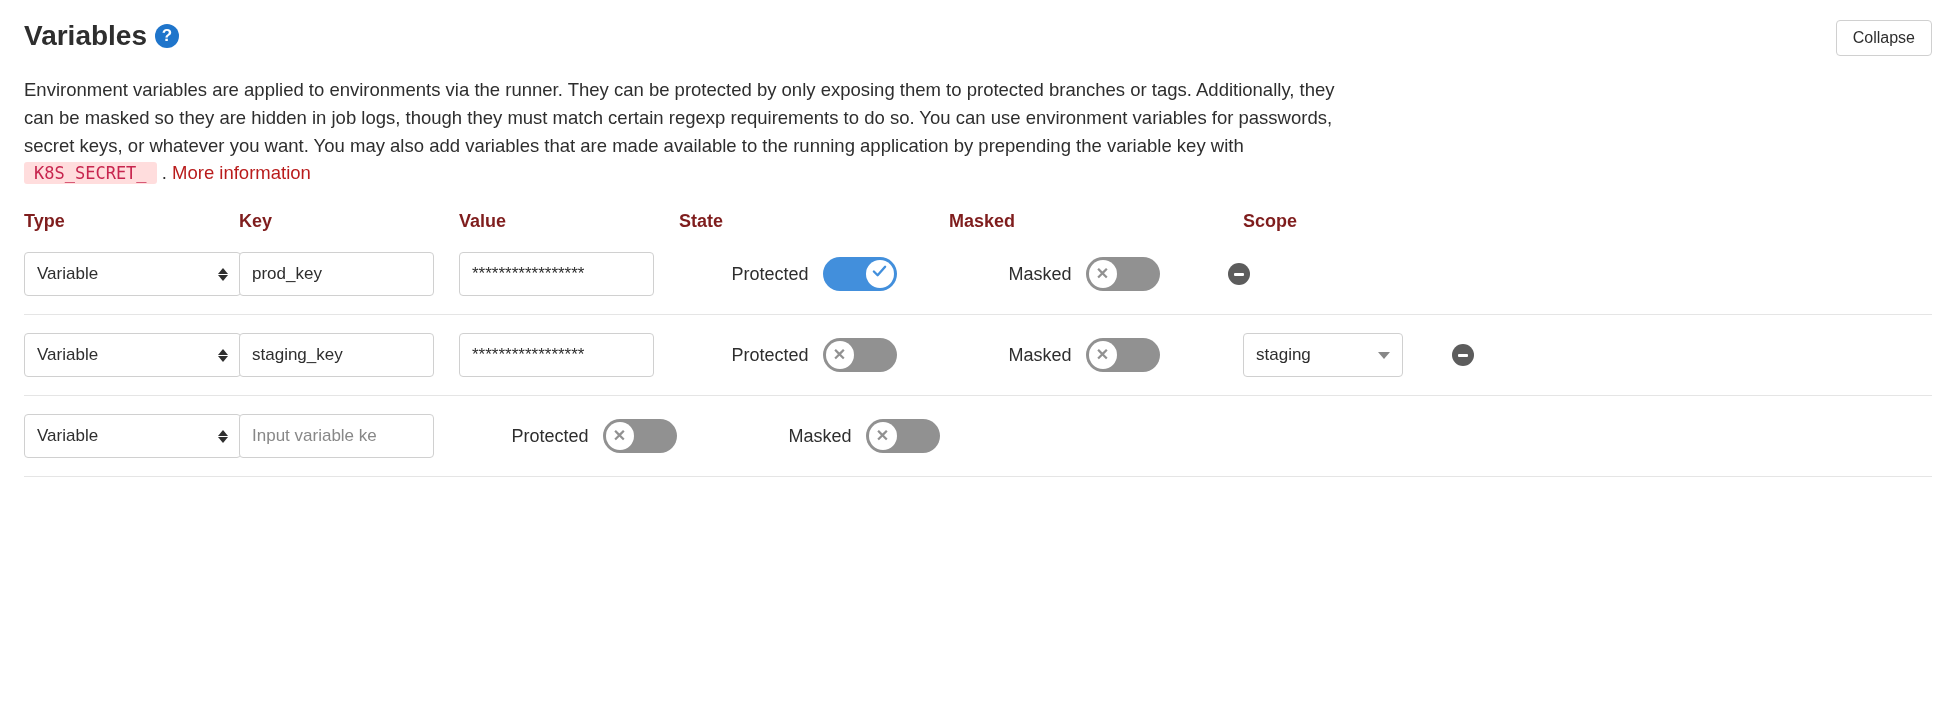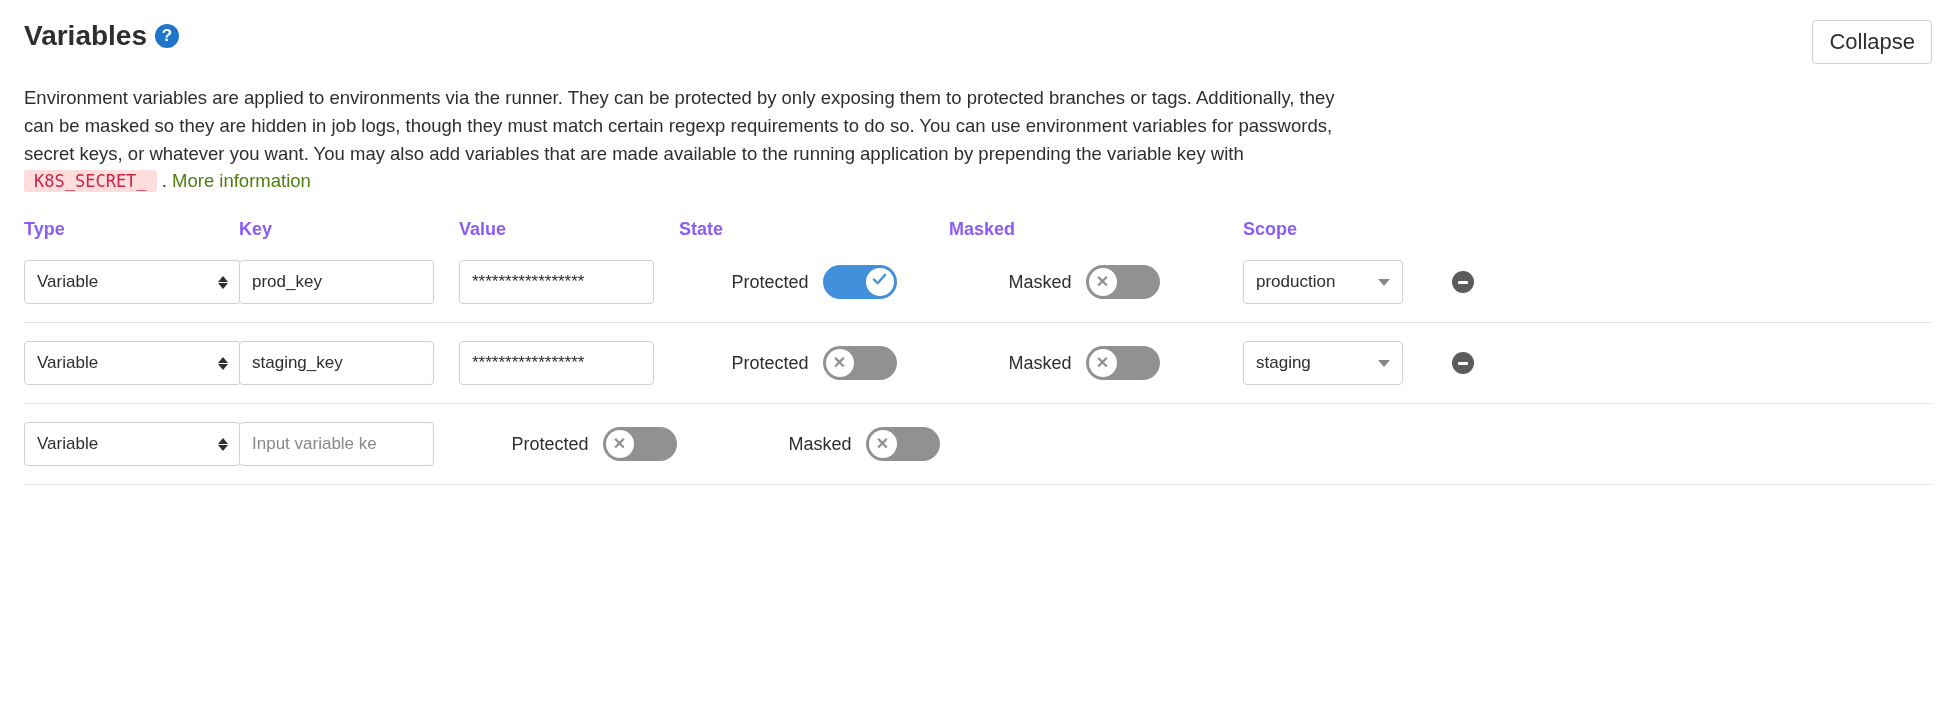--- a/index.html
+++ b/index.html
@@ -40,49 +40,49 @@
       align-items: center;
       justify-content: center;
       font-weight: 700;
       font-size: 17px;
     }
     .collapse-btn {
       background: #fff;
       border: 1px solid #d0d0d0;
       border-radius: 4px;
       padding: 8px 16px;
-      font-size: 22px;
+      font-size: 16px;
       color: #2e2e2e;
       cursor: pointer;
     }
     .description {
       font-size: 18.5px;
       line-height: 1.5;
       color: #2e2e2e;
       margin-bottom: 18px;
       max-width: 1340px;
     }
     .code-badge {
       background: #fdd;
       color: #c7254e;
       font-family: "SFMono-Regular", Consolas, monospace;
       padding: 1px 10px;
       border-radius: 3px;
       font-size: 17px;
     }
     .link {
-      color: #4d7c0f;
+      color: #b91c1c;
       text-decoration: none;
     }
     .table-header {
       display: flex;
       align-items: center;
       font-weight: 700;
       font-size: 18px;
-      color: #8b5cf6;
+      color: #7f1d1d;
       padding: 6px 0 12px 0;
     }
     .col-type { width: 215px; }
     .col-key { width: 220px; }
     .col-value { width: 220px; }
     .col-state { width: 270px; }
     .col-masked { width: 270px; }
     .col-scope { width: 200px; margin-left: 24px; }
     .col-remove { width: 40px; display:flex; align-items:center; justify-content:center;}
     .var-row {
@@ -267,26 +267,20 @@
       <div class="col-masked">
         <div class="toggle-group">
           <span class="toggle-label">Masked</span>
           <div class="toggle off">
             <div class="toggle-knob">
               <span class="knob-x">✕</span>
             </div>
           </div>
         </div>
       </div>
-      <div class="col-scope">
-        <div class="scope-box narrow">
-          <span>production</span>
-          <span class="chevron-down"></span>
-        </div>
-      </div>
       <div class="col-remove">
         <div class="remove-btn">
           <div class="remove-btn-inner"></div>
         </div>
       </div>
     </div>
     <div class="var-row">
       <div class="col-type">
         <div class="select-box">
           <span>Variable</span>

